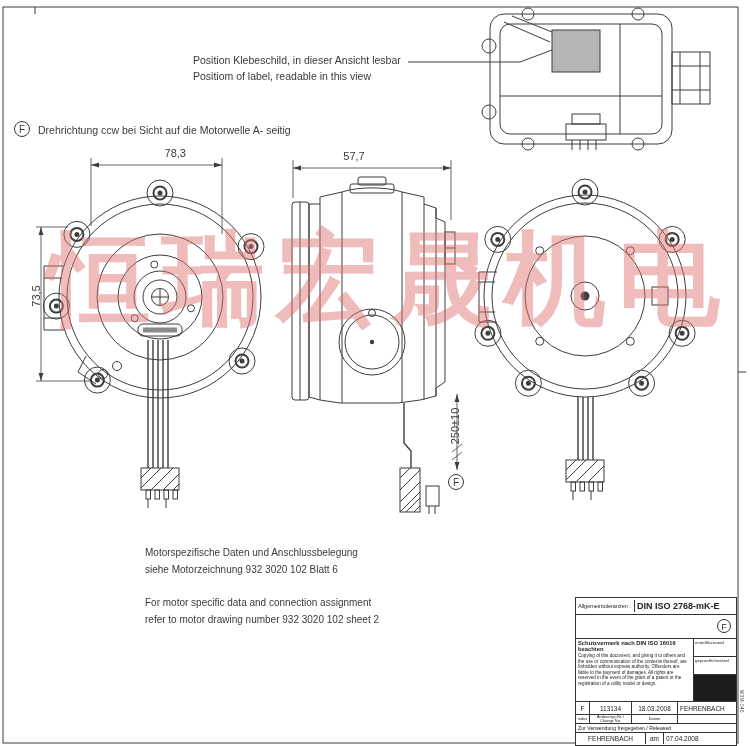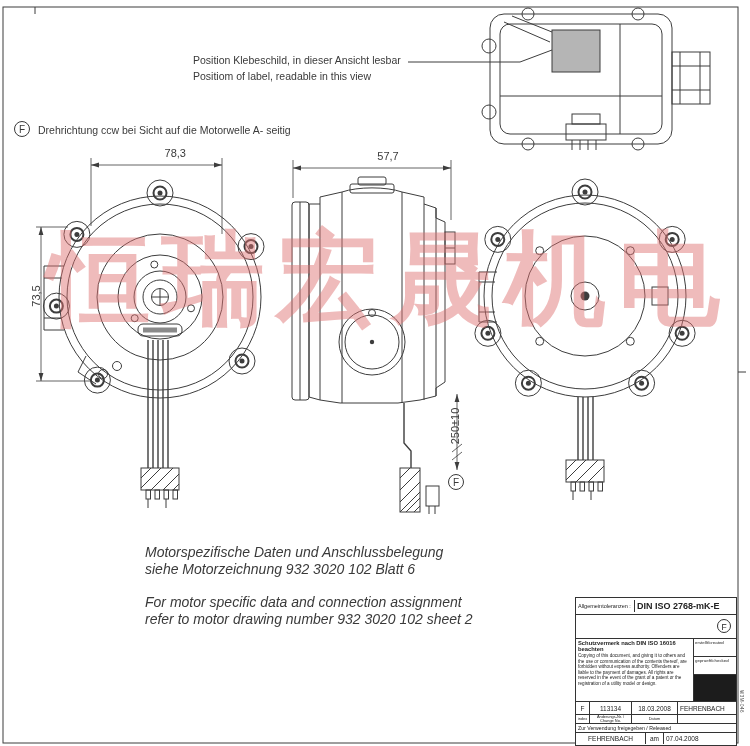--- a/index.html
+++ b/index.html
@@ -10,21 +10,21 @@
   #drawing { position:absolute; left:0; top:0; z-index:1; }
   .txt { position:absolute; z-index:3; white-space:nowrap; }
   .ann { font-size:10.5px; line-height:16px; }
   .dim { font-size:11px; text-align:center; }
   .rot { transform:rotate(-90deg); }
   .fcircle {
     position:absolute; z-index:3; width:16px; height:16px; border:1.2px solid #3a3a3a;
     border-radius:50%; font-size:10px; line-height:16px; text-align:center; color:#3a3a3a;
     background:transparent; box-sizing:border-box;
   }
-  .notes { position:absolute; z-index:3; font-size:14px; line-height:17px;font-style:italic; }
+  .notes { position:absolute; z-index:3; font-size:10px; line-height:17px; }
   .notes .gap { height:16px; }
 
   
   #wm { position:absolute; left:0; top:0; width:750px; height:746px; z-index:4; pointer-events:none; }
   .wm1 { position:absolute; left:48px; top:212px; font-size:102px; font-weight:bold;
          letter-spacing:12px; color:rgba(222,112,112,0.48); white-space:nowrap;text-align:right; }
   .wm2 { position:absolute; left:56px; top:344px; font-size:45px; font-weight:bold;
          letter-spacing:13px; color:rgba(222,112,112,0.40); white-space:nowrap; }
 
   
@@ -304,21 +304,21 @@
 
   <div class="txt ann" style="left:193px; top:52px;">
     <div>Position Klebeschild, in dieser Ansicht lesbar</div>
     <div>Positiom of label, readable in this view</div>
   </div>
 
   <div class="fcircle" style="left:14px; top:121px;">F</div>
   <div class="txt ann" style="left:38px; top:122px;">Drehrichtung ccw bei Sicht auf die Motorwelle A- seitig</div>
 
   <div class="txt dim" style="left:126px; top:147px; width:60px;text-align:right;">78,3</div>
-  <div class="txt dim" style="left:358px; top:150px; width:60px;">57,7</div>
+  <div class="txt dim" style="left:324px; top:150px; width:60px;">57,7</div>
   <div class="txt dim rot" style="left:16px; top:290px; width:40px;">73,5</div>
   <div class="txt dim rot" style="left:426px; top:420px; width:58px;">250±10</div>
   <div class="fcircle" style="left:448px; top:474px;">F</div>
 
   <div class="notes" style="left:145px; top:544px;">
     <div>Motorspezifische Daten und Anschlussbelegung</div>
     <div>siehe Motorzeichnung 932 3020 102 Blatt 6</div>
     <div class="gap"></div>
     <div>For motor specific data and connection assignment</div>
     <div>refer to motor drawing number 932 3020 102 sheet 2</div>

